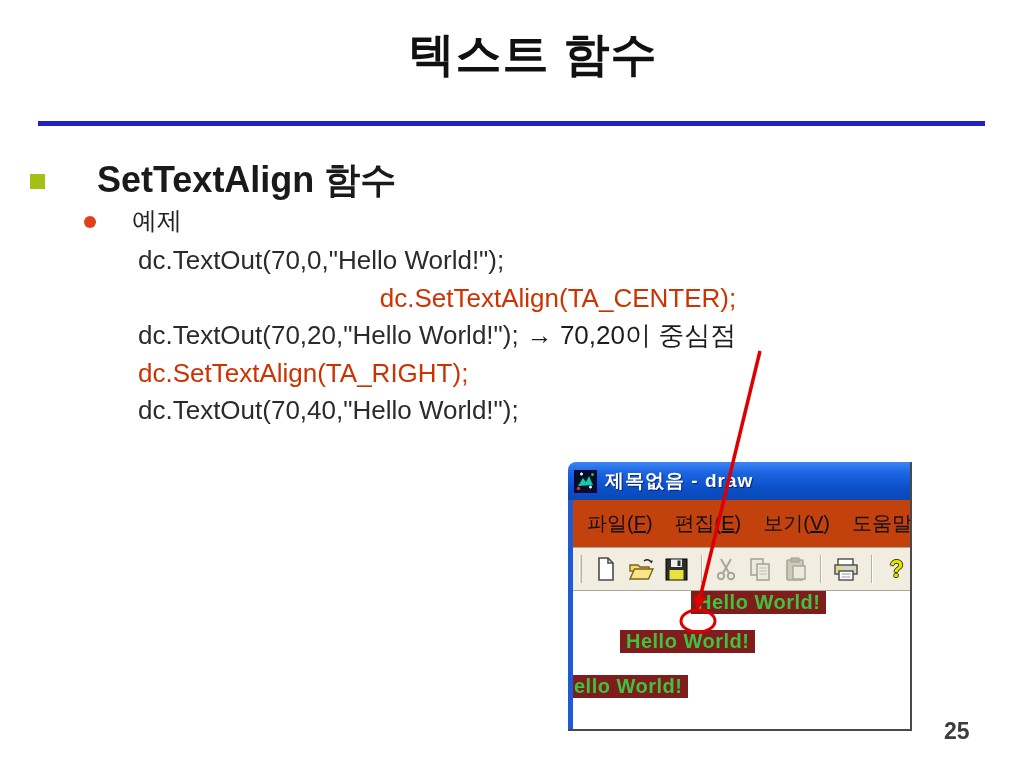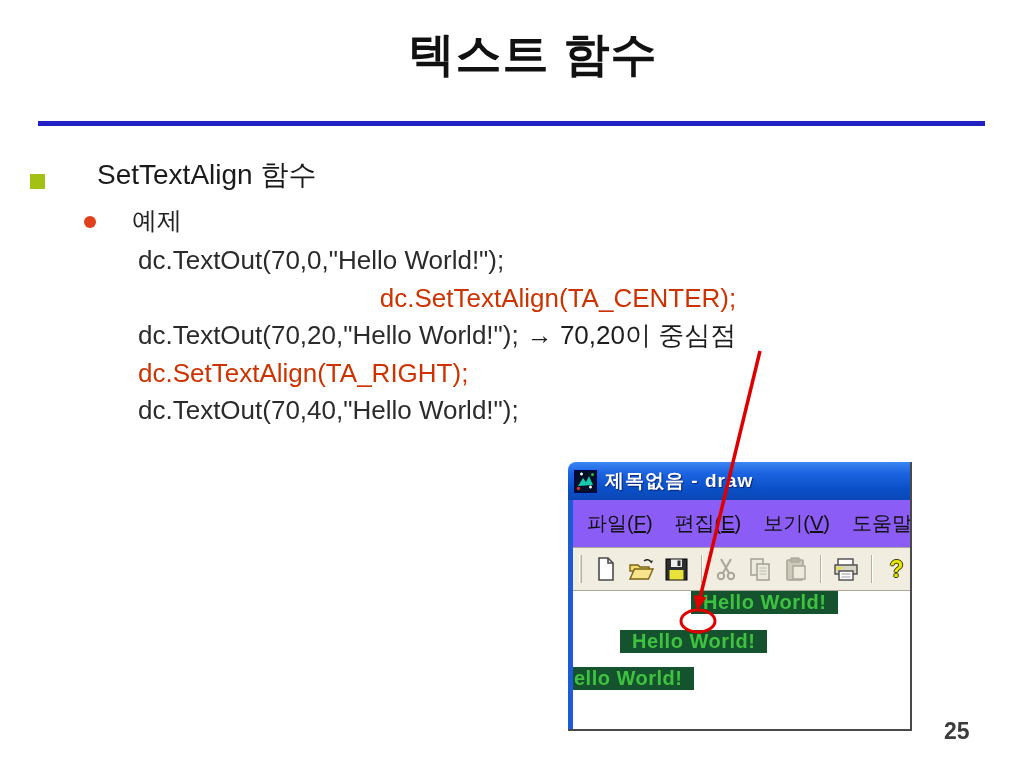--- a/index.html
+++ b/index.html
@@ -7,21 +7,21 @@
   body { font-family:"Liberation Sans","DejaVu Sans",sans-serif; background:#ffffff; }
   .slide { position:relative; width:1024px; height:768px; background:#fff; overflow:hidden; }
 
   
   .page-title { position:absolute; top:24px; left:0; width:1024px; text-align:center;
                 font-size:46px; font-weight:bold; color:#111; letter-spacing:1px;margin-left:21px; }
   .title-rule { position:absolute; left:38px; top:121px; width:947px; height:5px;
                 background:#2121c4; }
   .bullet-square { position:absolute; left:30px; top:174px; width:15px; height:15px;
                    background:#a3c114; }
-  .heading { position:absolute; left:97px; top:156px; font-size:28px; color:#1a1a1a; }
+  .heading { position:absolute; left:97px; top:156px; font-size:36px; color:#1a1a1a;font-weight:bold; }
   .bullet-dot { position:absolute; left:84px; top:216px; width:12px; height:12px;
                 border-radius:50%; background:#e0401a; }
   .example-label { position:absolute; left:132px; top:204px; font-size:25px; color:#222; }
   .code-block { position:absolute; left:138px; top:242px; font-size:26px; color:#2b2b2b;
                 line-height:37.5px; white-space:nowrap; }
   .code-line.accent { color:#cc3300; }
   .code-line.indent { padding-left:10px;text-align:right; }
   .code-note { color:#1d1d1d; padding-left:8px; }
 
   
@@ -31,41 +31,41 @@
   .titlebar { position:relative; height:38px;
               background:linear-gradient(180deg,#3c85f2 0%,#1b63e0 30%,#0b50c8 70%,#0a47b4 100%);
               border-top-left-radius:8px; display:flex; align-items:center; padding-left:6px; }
   .titlebar-text { color:#fff; font-weight:bold; font-size:19px; margin-left:8px;
                    text-shadow:1px 1px 1px rgba(0,0,60,.6); letter-spacing:1px; }
   .titlebar-btn { position:absolute; top:5px; left:394px; width:32px; height:28px;
                   border:2px solid #bcd4fa; border-radius:6px;
                   background:linear-gradient(180deg,#5f97f2,#2a6be0); }
   .window-body { display:flex; flex-direction:column; height:231px;
                  border-left:5px solid #1e5ad6; background:#fff; }
-  .menubar { height:48px; background:#8b5cf6; border-bottom:1px solid #aca899;
+  .menubar { height:48px; background:#c2410c; border-bottom:1px solid #aca899;
              display:flex; align-items:center; gap:22px; padding-left:14px;
              font-size:20px; color:#111; }
   .menu-item { white-space:nowrap; }
   .menu-item .mkey { text-decoration:underline; }
   .toolbar { height:43px; background:#f1eee1; border-bottom:1px solid #aca899;
              display:flex; align-items:center; gap:8px; padding-left:6px; }
   .grip { width:3px; height:28px; background:#d9d6c7; border-left:1px solid #fff;
           border-right:1px solid #b5b29f; margin-right:3px; }
   .tb-sep { width:1px; height:28px; background:#b5b29f; box-shadow:1px 0 0 #fff; margin:0 3px; }
   .tb-btn { width:28px; height:28px; display:flex; align-items:center; justify-content:center;
             background:transparent; border:none; padding:0; }
   .help-glyph { font-size:23px; font-weight:bold; color:#e6e600;
                 text-shadow:-1px 0 #3a3a00,1px 0 #3a3a00,0 -1px #3a3a00,0 1px #3a3a00; }
   .client { position:relative; flex:1; background:#fff; overflow:hidden; }
-  .hw { position:absolute; background:#14532d; color:#3fc23f; font-weight:bold;
-        font-size:20px; height:23px; line-height:23px; padding:0 12px;
+  .hw { position:absolute; background:#7f1d1d; color:#3fc23f; font-weight:bold;
+        font-size:20px; height:23px; line-height:23px; padding:0 6px;
         letter-spacing:0.5px; white-space:nowrap; }
   .hw1 { left:118px; top:0px; }
   .hw2 { left:47px;  top:39px; }
-  .hw3 { left:0px;   top:76px; padding-left:1px; }
+  .hw3 { left:0px;   top:84px; padding-left:1px; }
 
   
   .annotation-layer { position:absolute; left:0; top:0; width:1024px; height:768px;
                       z-index:5; pointer-events:none; }
 
   
   .page-number { position:absolute; left:944px; top:718px; font-size:23px;
                  color:#3c3c3c; z-index:1;font-weight:bold; }
 </style>
 </head>

